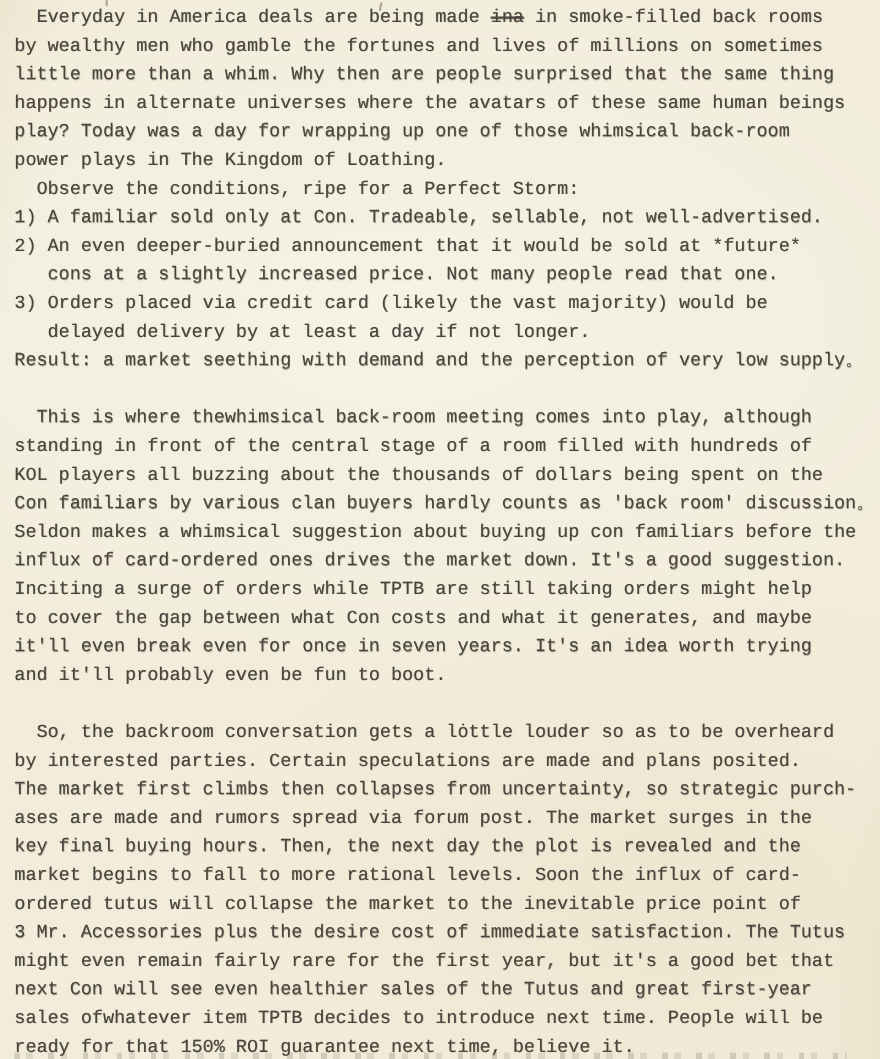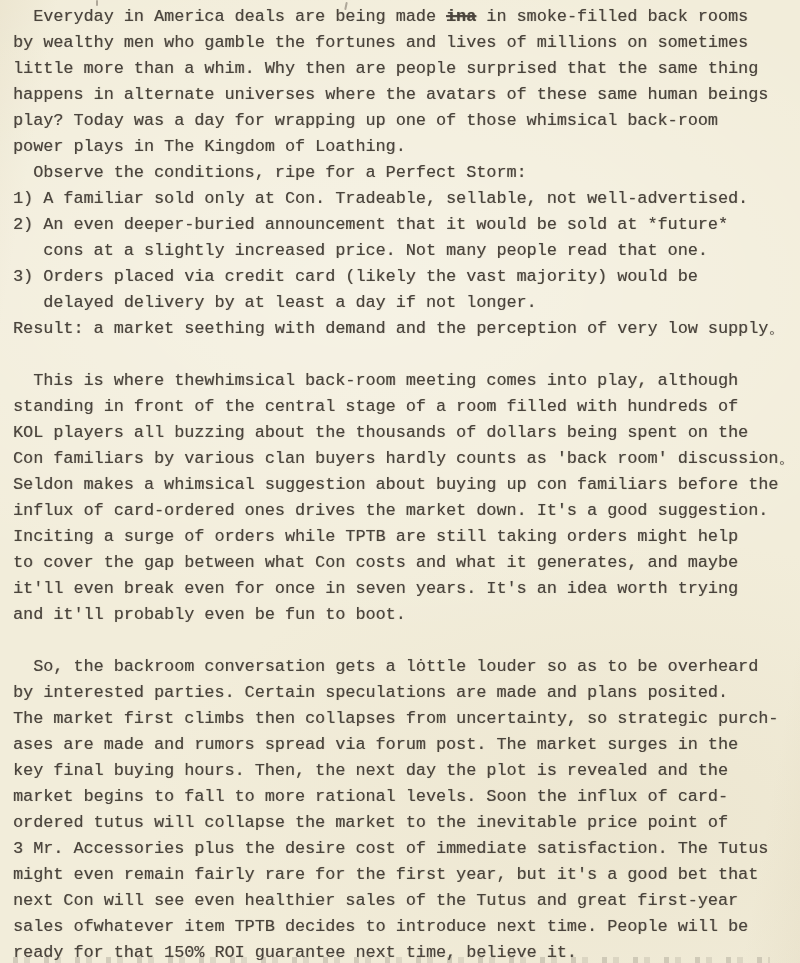--- a/index.html
+++ b/index.html
@@ -35,21 +35,20 @@
     color: #4a443c;
     text-shadow: 0.4px 0.4px 0.7px rgba(74,68,60,0.55);
   }
   .line {
     height: 26px;
   }
   .line s {
     text-decoration: line-through;
     text-decoration-thickness: 2px;
     text-decoration-color: rgba(74,68,60,0.9);
-    font-weight: bold;
   }
   
   .cutoff-line {
     position: absolute;
     left: 13px;
     right: 30px;
     bottom: 0;
     height: 6px;
     opacity: 0.35;
     background:

